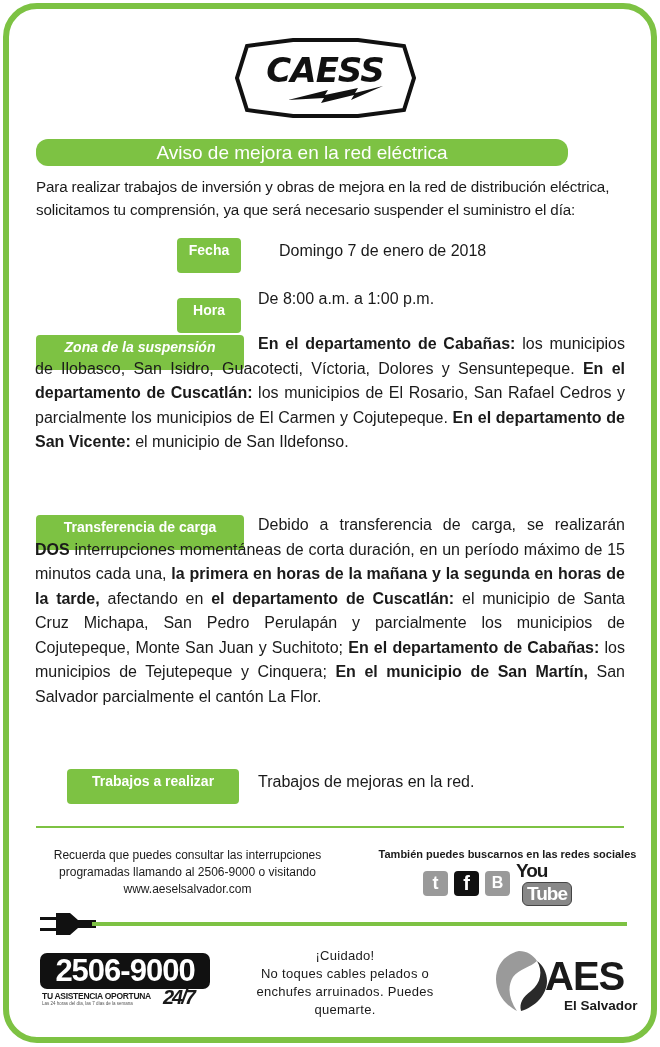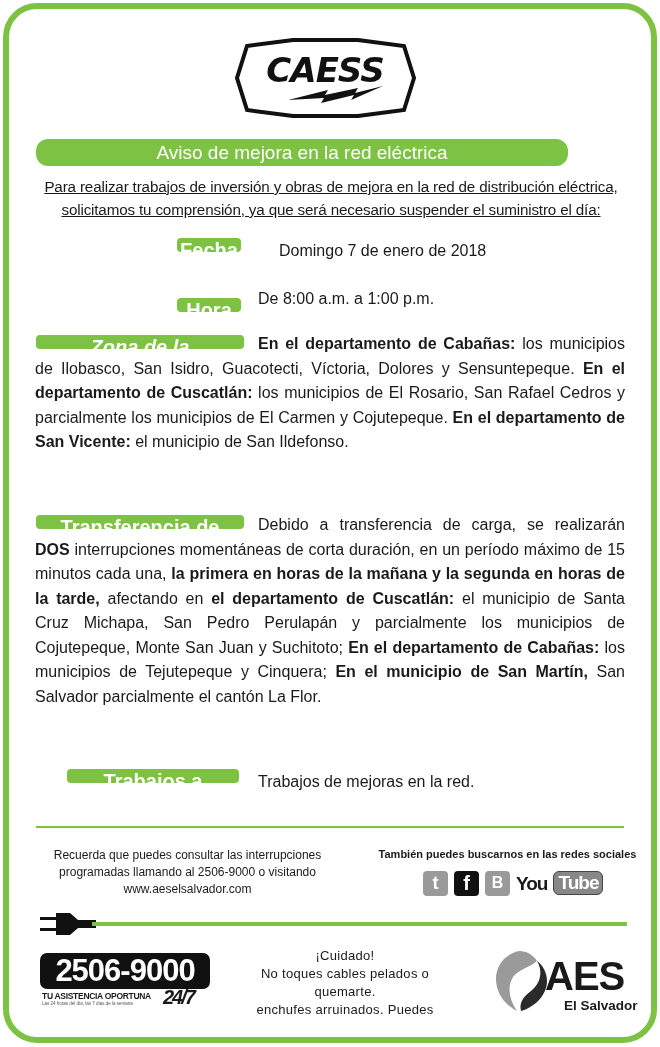--- a/index.html
+++ b/index.html
@@ -14,26 +14,26 @@
   .logo-coess { position: absolute; left: 233px; top: 38px; width: 185px; height: 80px; }
 
   .title-bar {
     position: absolute; left: 36px; top: 139px; width: 532px; height: 27px;
     background: #7dc243; border-radius: 12px; color: #fff;
     font-size: 19px; text-align: center; line-height: 27px;
   }
 
   .intro {
     position: absolute; left: 36px; top: 175px; width: 590px;
-    font-size: 15.2px; line-height: 23px; letter-spacing: -0.15px; text-align: center; text-decoration: underline;
+    font-size: 15.2px; line-height: 23px; letter-spacing: -0.15px; text-align: left;
   }
 
   .tag {
     position: absolute; background: #7dc243; color: #fff; font-weight: bold;
-    font-size: 20px; border-radius: 4px; text-align: center; line-height: 25px; height: 14px;
+    font-size: 14px; border-radius: 4px; text-align: center; line-height: 25px; height: 35px;
   }
 
   .fact-value { position: absolute; font-size: 16px; line-height: 25px; }
 
   .para {
     position: absolute; left: 35px; width: 590px;
     font-size: 16px; line-height: 24.5px; text-align: justify; text-align-last: left;
   }
   .para b { font-weight: bold; }
   .para .indent { display: inline-block; width: 223px; height: 1px; }
@@ -46,21 +46,21 @@
   }
   .social-title {
     position: absolute; left: 375px; top: 848px; width: 265px;
     font-size: 11px; font-weight: bold; text-align: center;
   }
   .social-row { position: absolute; left: 423px; top: 869px; height: 28px; display: flex; gap: 6px; align-items: center; }
   .soc { width: 25px; height: 25px; border-radius: 4px; display: flex; align-items: center; justify-content: center; color: #fff; font-weight: bold; }
   .soc.tw { background: #9a9a9a; font-size: 18px; }
   .soc.fb { background: #111; font-size: 20px; }
   .soc.bl { background: #9a9a9a; font-size: 16px; }
-  .yt { display: flex; align-items: flex-end; font-weight: bold; font-size: 19px; letter-spacing: -1px; }
+  .yt { display: flex; align-items: flex-start; font-weight: bold; font-size: 19px; letter-spacing: -1px; flex-direction: column; }
   .yt .tube { background: #888; color: #fff; border-radius: 6px; padding: 0 4px; margin-left: 6px; border: 1px solid #444; }
 
   .plug { position: absolute; left: 40px; top: 911px; width: 56px; height: 26px; }
   .plug-line { position: absolute; left: 92px; top: 922px; width: 535px; height: 4px; background: #7dc243; }
 
   .phone-box {
     position: absolute; left: 40px; top: 953px; width: 170px; height: 36px;
     background: #111; border-radius: 7px; color: #fff;
     font-size: 31px; font-weight: bold; text-align: center; line-height: 36px; letter-spacing: -1px;
   }
@@ -130,22 +130,22 @@
 <div class="plug-line"></div>
 
 <div class="phone-box">2506-9000</div>
 <div class="phone-sub">TU ASISTENCIA OPORTUNA</div>
 <div class="phone-sub2">Las 24 horas del día, las 7 días de la semana</div>
 <div class="phone-247">24/7</div>
 
 <div class="warning">
   <div>¡Cuidado!</div>
   <div>No toques cables pelados o</div>
+  <div>enchufes arruinados. Puedes</div>
   <div>quemarte.</div>
-  <div>enchufes arruinados. Puedes</div>
 </div>
 
 <svg class="aes-logo" viewBox="0 0 140 70">
   <path d="M28,4 C10,8 2,24 6,40 C9,52 18,60 26,64 C18,52 16,40 22,30 C28,22 40,20 46,14 C42,8 36,4 28,4 Z" fill="#9a9a9a"></path>
   <path d="M46,14 C52,24 50,36 40,44 C32,50 28,56 30,64 C44,60 56,48 56,34 C56,26 52,18 46,14 Z" fill="#2a2a2a"></path>
 </svg>
 <div class="aes-text">AES</div>
 <div class="aes-sub">El Salvador</div>
 
 </body></html>

